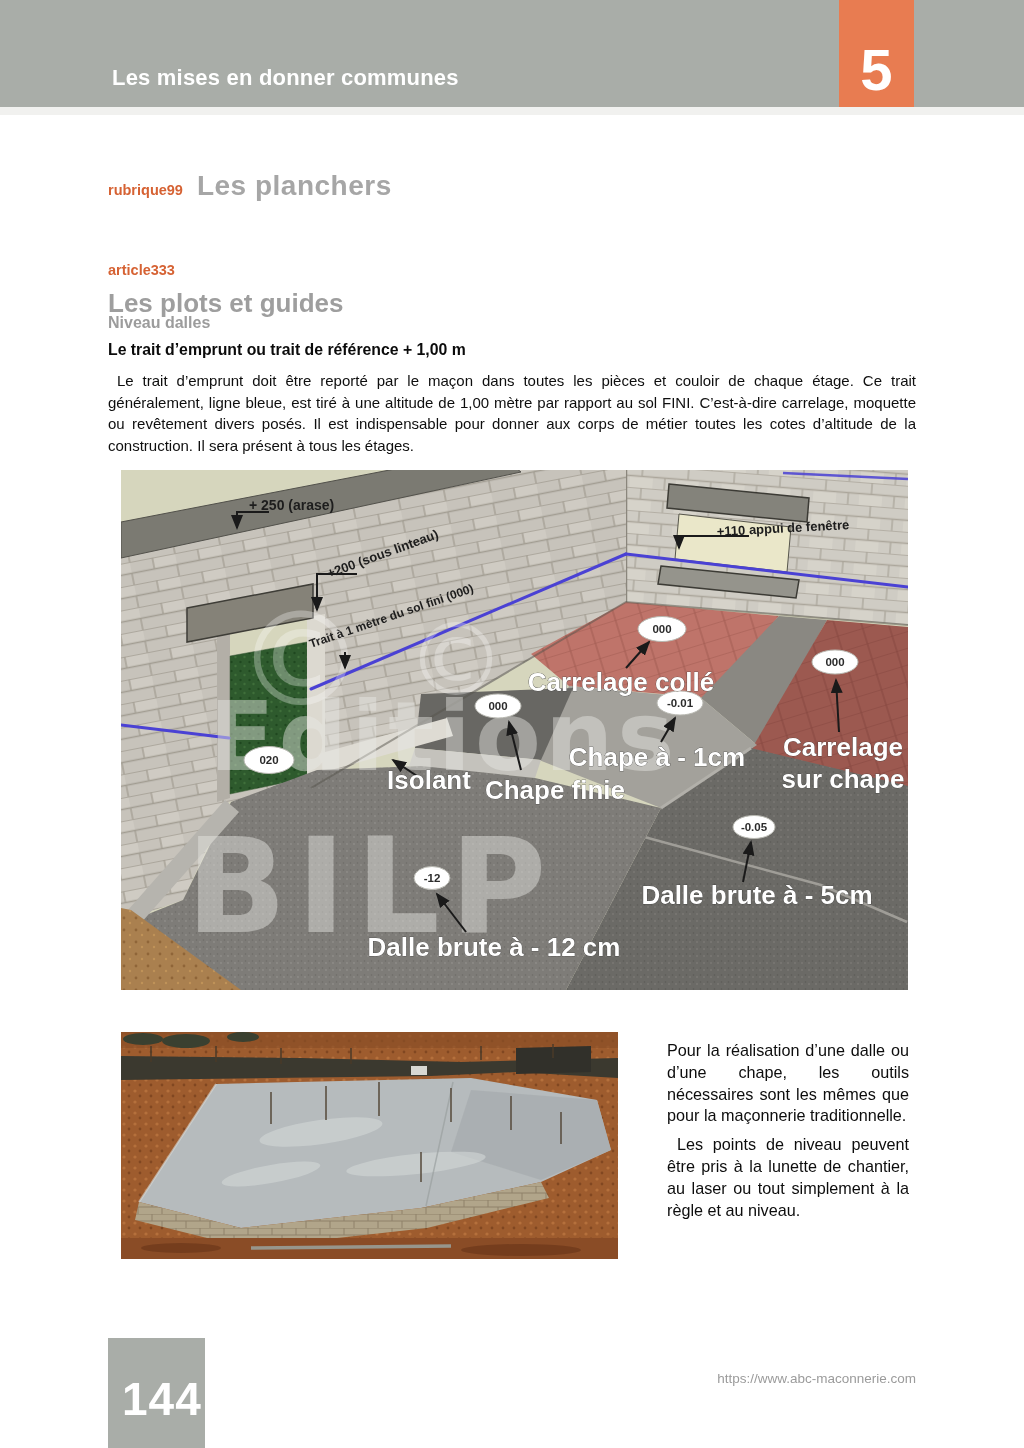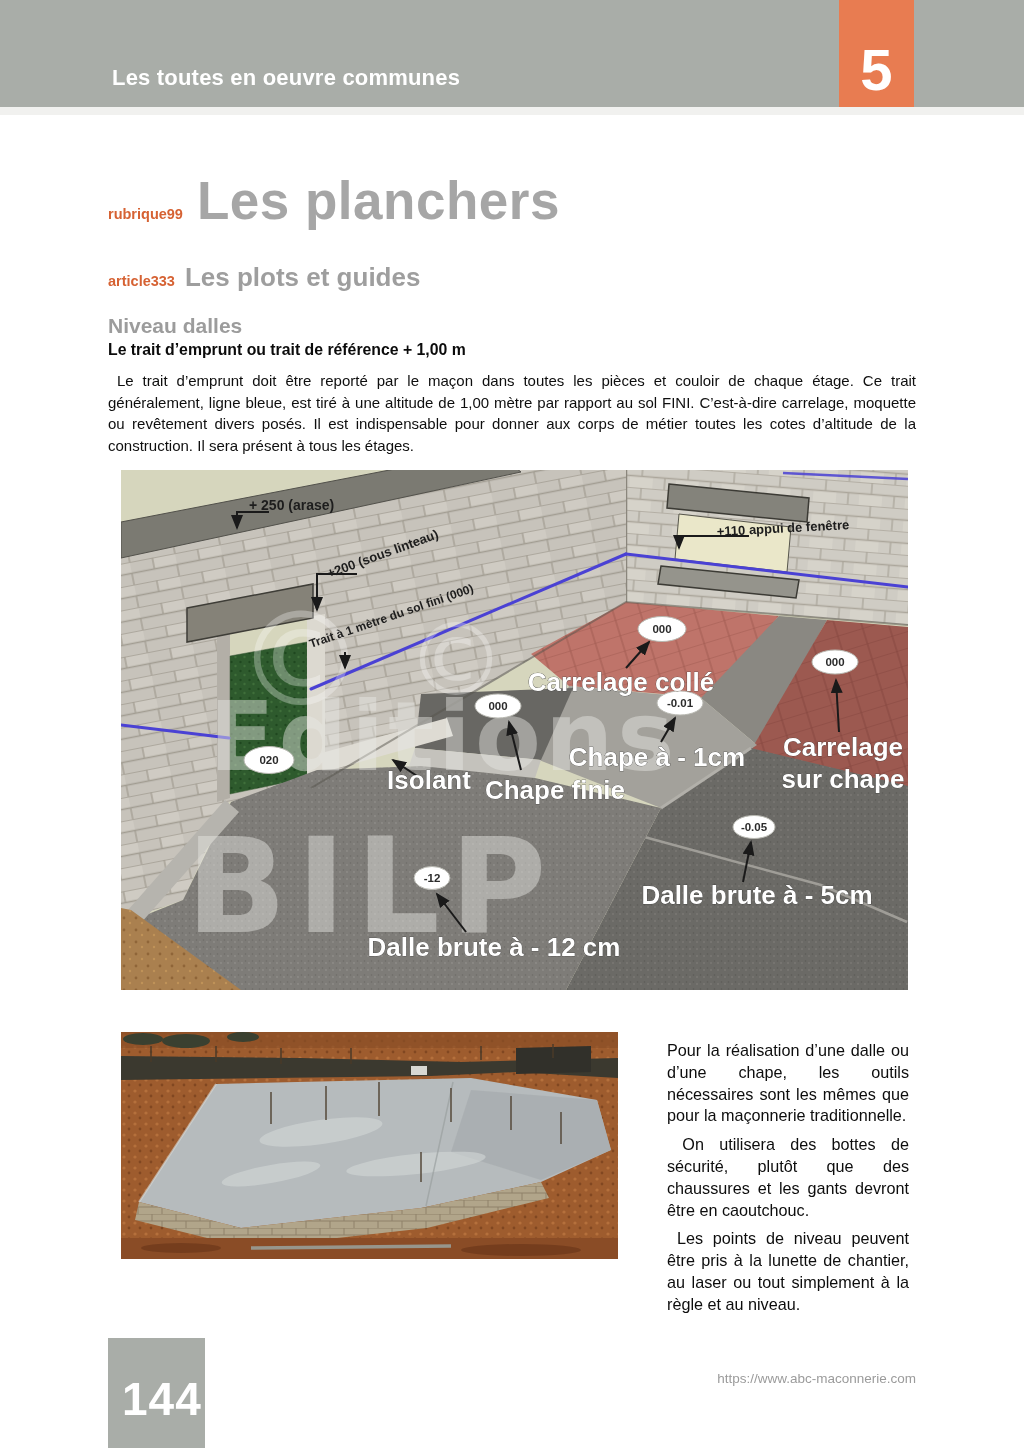--- a/index.html
+++ b/index.html
@@ -8,24 +8,24 @@
   
   .header-bar{position:absolute;left:0;top:0;width:1024px;height:107px;background:#a9ada8;}
   .header-strip{position:absolute;left:0;top:107px;width:1024px;height:8px;background:#f1f1ef;}
   .header-title{position:absolute;left:112px;bottom:16px;color:#ffffff;font-size:22px;font-weight:bold;letter-spacing:.2px;}
   .chapter-box{position:absolute;left:839px;top:0;width:75px;height:107px;background:#e87c51;
                display:flex;align-items:flex-end;justify-content:center;}
   .chapter-num{color:#ffffff;font-size:58px;font-weight:bold;line-height:1;margin-bottom:8px;}
   
   .rubrique-row{position:absolute;left:108px;top:170px;display:flex;align-items:baseline;gap:14px;}
   .code-label{color:#d66233;font-size:14.5px;font-weight:bold;}
-  .rubrique-title{color:#a6a6a6;font-size:53px;font-weight:bold;letter-spacing:.5px;}
-  .article-row{position:absolute;left:108px;top:262px;display:flex;align-items:baseline;gap:10px;}
+  .rubrique-title{color:#a6a6a6;font-size:28px;font-weight:bold;letter-spacing:.5px;}
+  .article-row{position:absolute;left:108px;top:262px;display:flex;align-items:baseline;gap:10px;flex-direction:column;}
   .article-title{color:#9e9e9e;font-size:26px;font-weight:bold;}
-  .kicker{position:absolute;left:108px;top:314px;color:#9c9c9c;font-size:21px;font-weight:bold;}
+  .kicker{position:absolute;left:108px;top:314px;color:#9c9c9c;font-size:16px;font-weight:bold;}
   .para-heading{position:absolute;left:108px;top:341px;color:#0b0b0b;font-size:15.8px;font-weight:bold;}
   .intro-para{position:absolute;left:108px;top:370px;width:808px;color:#0e0e0e;font-size:15px;
               line-height:21.6px;text-align:justify;white-space:pre-wrap;}
   
   .diagram-wrap{position:absolute;left:121px;top:470px;width:787px;height:520px;}
   .photo-wrap{position:absolute;left:121px;top:1032px;width:497px;height:227px;}
   .aside-text{position:absolute;left:660px;top:1033px;width:256px;color:#0d0d0d;font-size:16.2px;
               line-height:21.8px;text-align:justify;}
   .aside-text p{margin:7px;white-space:pre-wrap;}
   
@@ -34,21 +34,21 @@
   .pagenum{color:#ffffff;font-size:46px;font-weight:bold;padding-left:14px;letter-spacing:1px;}
   .copyright{position:absolute;left:516px;top:1370px;width:400px;text-align:right;color:#9b9b9b;
              font-size:13.5px;line-height:18.5px;}
 </style>
 </head>
 <body>
 
 <div class="page">
 
   <div class="header-bar">
-    <div class="header-title">Les toutes en oeuvre communes</div>
+    <div class="header-title">Les mises en donner communes</div>
   </div>
   <div class="header-strip"></div>
   <div class="chapter-box">
     <div class="chapter-num">5</div>
   </div>
 
   <div class="rubrique-row">
     <span class="code-label">rubrique99</span>
     <span class="rubrique-title">Les planchers</span>
   </div>
@@ -282,21 +282,20 @@
       <g fill="#6f3a1c" opacity="0.8">
         <ellipse cx="60" cy="216" rx="40" ry="5"></ellipse>
           <ellipse cx="400" cy="218" rx="60" ry="6"></ellipse>
       </g>
       <line x1="130" y1="216" x2="330" y2="214" stroke="#97968c" stroke-width="3.5"></line>
     </svg>
   </div>
 
   <div class="aside-text">
     <p>Pour la réalisation d’une dalle ou d’une chape, les outils nécessaires sont les mêmes que pour la maçonnerie traditionnelle.</p>
-    <p> On utilisera des bottes de sécurité, plutôt que des chaussures et les gants devront être en caoutchouc.</p>
     <p> Les points de niveau peuvent être pris à la lunette de chantier, au laser ou tout simplement à la règle et au niveau.</p>
   </div>
 
   <div class="pagenum-box">
     <div class="pagenum">144</div>
   </div>
   <div class="copyright">
     <div>https://www.abc-maconnerie.com</div>
   </div>
 

